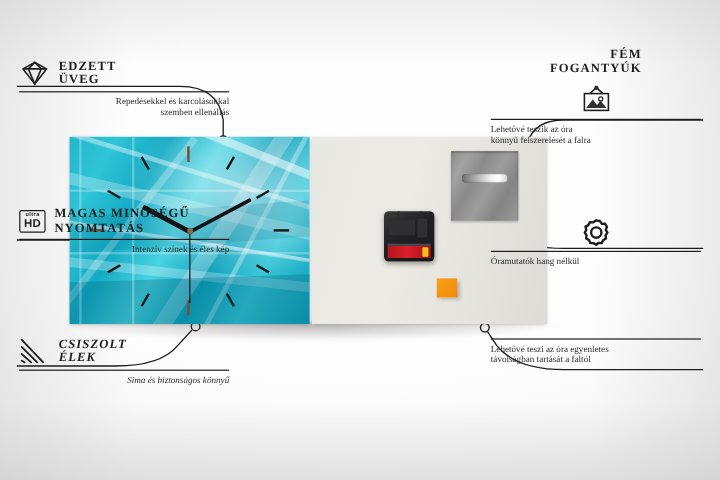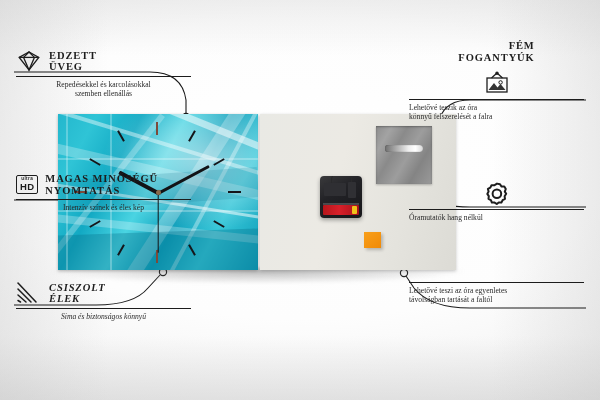--- a/index.html
+++ b/index.html
@@ -39,21 +39,21 @@
     white-space:pre-line;
   }
   .feat.left .ttl{text-align:left;}
   .feat.right .ttl{text-align:right;}
   .rule{height:1px;background:#1c1c1c;margin:3px 0 3px 0;}
   .desc{
     font-family:"Liberation Serif", serif;
     font-size:7.6px;line-height:9.4px;color:#2a2a2a;
     white-space:pre-line;
   }
-  .feat.left .desc{text-align:center;}
+  .feat.left .desc{text-align:right;}
   .feat.right .desc{text-align:left;}
 
   .ico{width:26px;height:24px;flex:0 0 26px;display:block;}
   .ico svg{display:block;width:100%;height:100%;}
 
   .hdbadge{
     flex:0 0 auto;border:1.3px solid #1d1d1d;border-radius:2px;
     padding:1px 3px 2px 3px;text-align:center;line-height:1;
   }
   .hdbadge .u{font-size:4.6px;letter-spacing:.4px;color:#1d1d1d;display:block;

